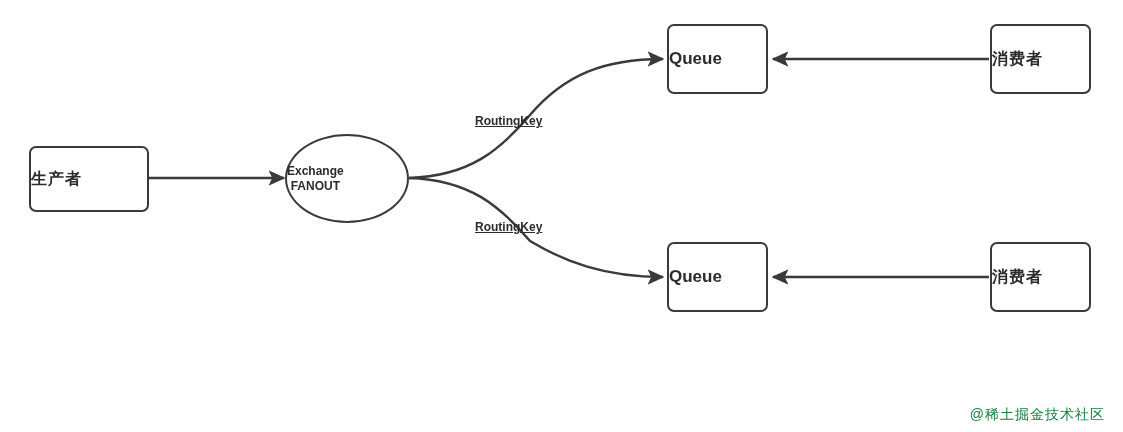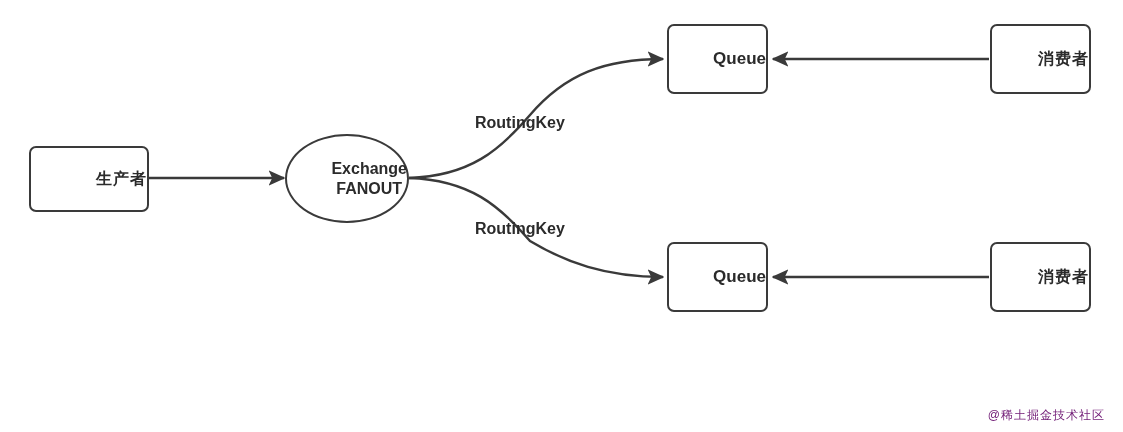--- a/index.html
+++ b/index.html
@@ -24,21 +24,21 @@
     top: 0;
     width: 1123px;
     height: 432px;
     pointer-events: none;
   }
   .node {
     position: absolute;
     box-sizing: border-box;
     display: flex;
     align-items: center;
-    justify-content: flex-end;
+    justify-content: flex-start;
     background: #ffffff;
     border: 2px solid #3a3a3a;
     color: #2b2b2b;
     font-weight: bold;
     text-align: center;
     line-height: 1.18;
   }
   .box {
     border-radius: 7px;
   }
@@ -46,49 +46,50 @@
     border-radius: 50%;
   }
   .cn {
     font-size: 16px;
     letter-spacing: 1px;
   }
   .en {
     font-size: 17px;
   }
   .exchange-label {
-    font-size: 16px;
+    font-size: 12px;
     line-height: 1.25;
     white-space: pre-line;
   }
   .edge-label {
     position: absolute;
-    font-size: 16px;
+    font-size: 12px;
     font-weight: bold;
     color: #2b2b2b;
     white-space: nowrap;
     background: transparent;
+    text-decoration: underline;
   }
   .caption {
     position: absolute;
     width: 100%;
     left: 0;
     text-align: center;
     font-size: 15px;
     font-weight: bold;
     color: #e8453a;
     letter-spacing: 0.5px;
     white-space: nowrap;
   }
   .watermark {
     position: absolute;
     right: 18px;
     bottom: 8px;
-    font-size: 12px;
-    color: #701a75;
+    font-size: 14px;
+    color: #15803d;
     white-space: nowrap;
     letter-spacing: 1px;
   }
 </style>
 </head>
 <body>
 
 <div id="canvas">
 
   <svg id="wires" viewBox="0 0 1123 432" width="1123" height="432" aria-hidden="true">

